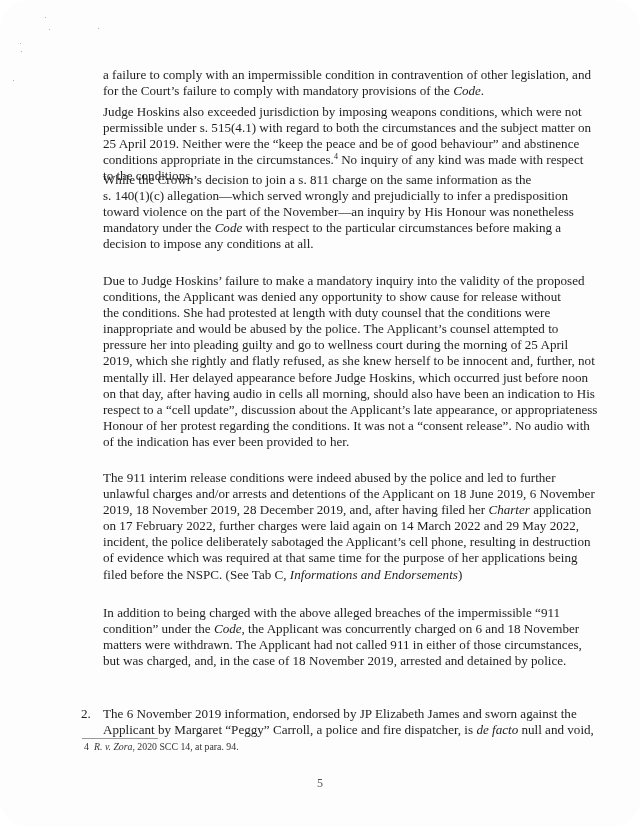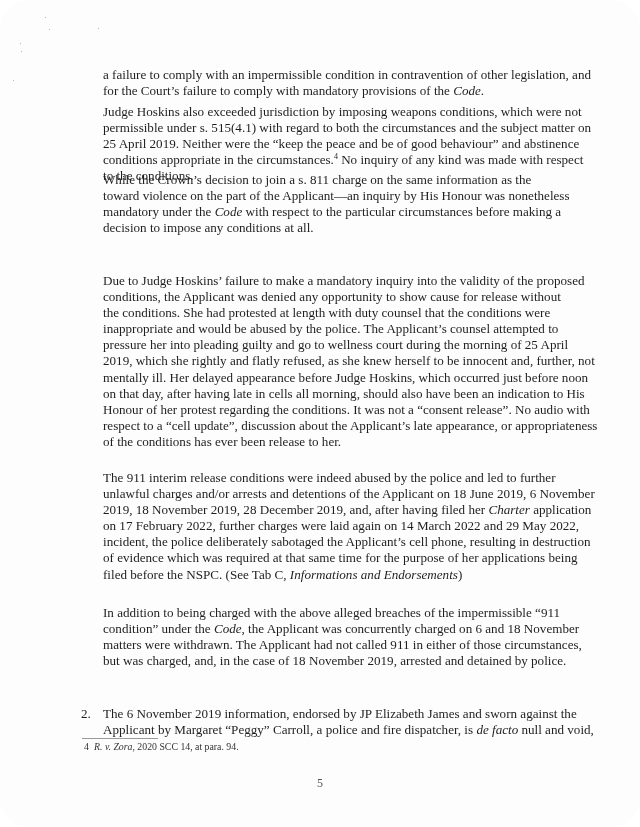--- a/index.html
+++ b/index.html
@@ -42,36 +42,37 @@
     </div>
   <div class="para" style="top:104px">
       <span class="line">Judge Hoskins also exceeded jurisdiction by imposing weapons conditions, which were not</span>
       <span class="line">permissible under s. 515(4.1) with regard to both the circumstances and the subject matter on</span>
       <span class="line">25 April 2019.  Neither were the “keep the peace and be of good behaviour” and abstinence</span>
       <span class="line">conditions appropriate in the circumstances.<sup>4</sup>  No inquiry of any kind was made with respect</span>
       <span class="line">to the conditions.</span>
     </div>
   <div class="para" style="top:172px">
       <span class="line">While the Crown’s decision to join a s. 811 charge on the same information as the</span>
-      <span class="line">toward violence on the part of the Applicant—an inquiry by His Honour was nonetheless</span>
+      <span class="line">s. 140(1)(c) allegation—which served wrongly and prejudicially to infer a predisposition</span>
+      <span class="line">toward violence on the part of the November—an inquiry by His Honour was nonetheless</span>
       <span class="line">mandatory under the <i>Code</i> with respect to the particular circumstances before making a</span>
       <span class="line">decision to impose any conditions at all.</span>
     </div>
   <div class="para" style="top:273px">
       <span class="line">Due to Judge Hoskins’ failure to make a mandatory inquiry into the validity of the proposed</span>
       <span class="line">conditions, the Applicant was denied any opportunity to show cause for release without</span>
       <span class="line">the conditions.  She had protested at length with duty counsel that the conditions were</span>
       <span class="line">inappropriate and would be abused by the police.  The Applicant’s counsel attempted to</span>
       <span class="line">pressure her into pleading guilty and go to wellness court during the morning of 25 April</span>
       <span class="line">2019, which she rightly and flatly refused, as she knew herself to be innocent and, further, not</span>
       <span class="line">mentally ill.  Her delayed appearance before Judge Hoskins, which occurred just before noon</span>
-      <span class="line">on that day, after having late in cells all morning, should also have been an indication to His</span>
+      <span class="line">on that day, after having audio in cells all morning, should also have been an indication to His</span>
+      <span class="line">respect to a “cell update”, discussion about the Applicant’s late appearance, or appropriateness</span>
       <span class="line">Honour of her protest regarding the conditions.  It was not a “consent release”.  No audio with</span>
-      <span class="line">respect to a “cell update”, discussion about the Applicant’s late appearance, or appropriateness</span>
-      <span class="line">of the conditions has ever been release to her.</span>
+      <span class="line">of the indication has ever been provided to her.</span>
     </div>
   <div class="para" style="top:470px">
       <span class="line">The 911 interim release conditions were indeed abused by the police and led to further</span>
       <span class="line">unlawful charges and/or arrests and detentions of the Applicant on 18 June 2019, 6 November</span>
       <span class="line">2019, 18 November 2019, 28 December 2019, and, after having filed her <i>Charter</i> application</span>
       <span class="line">on 17 February 2022, further charges were laid again on 14 March 2022 and 29 May 2022,</span>
       <span class="line">incident, the police deliberately sabotaged the Applicant’s cell phone, resulting in destruction</span>
       <span class="line">of evidence which was required at that same time for the purpose of her applications being</span>
       <span class="line">filed before the NSPC.  (See Tab C, <i>Informations and Endorsements</i>)</span>
     </div>

